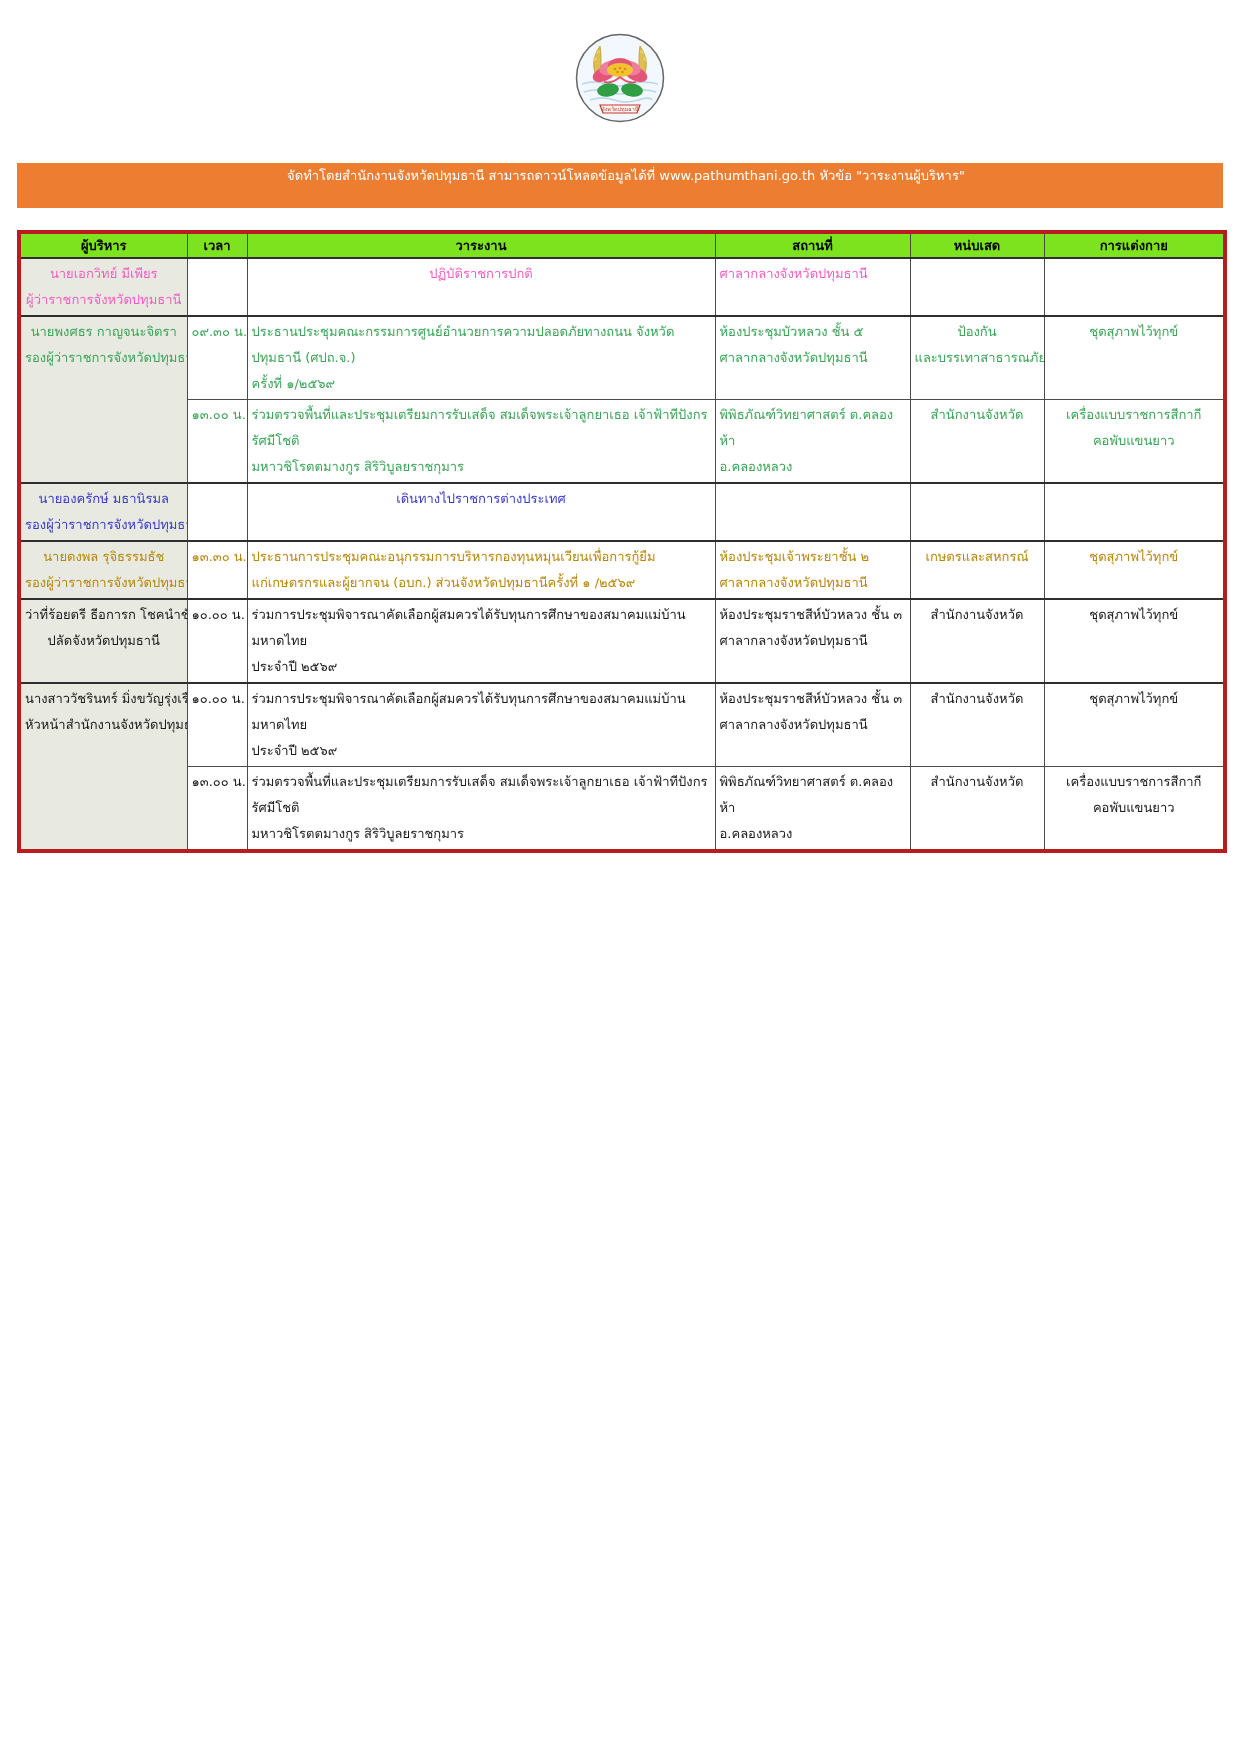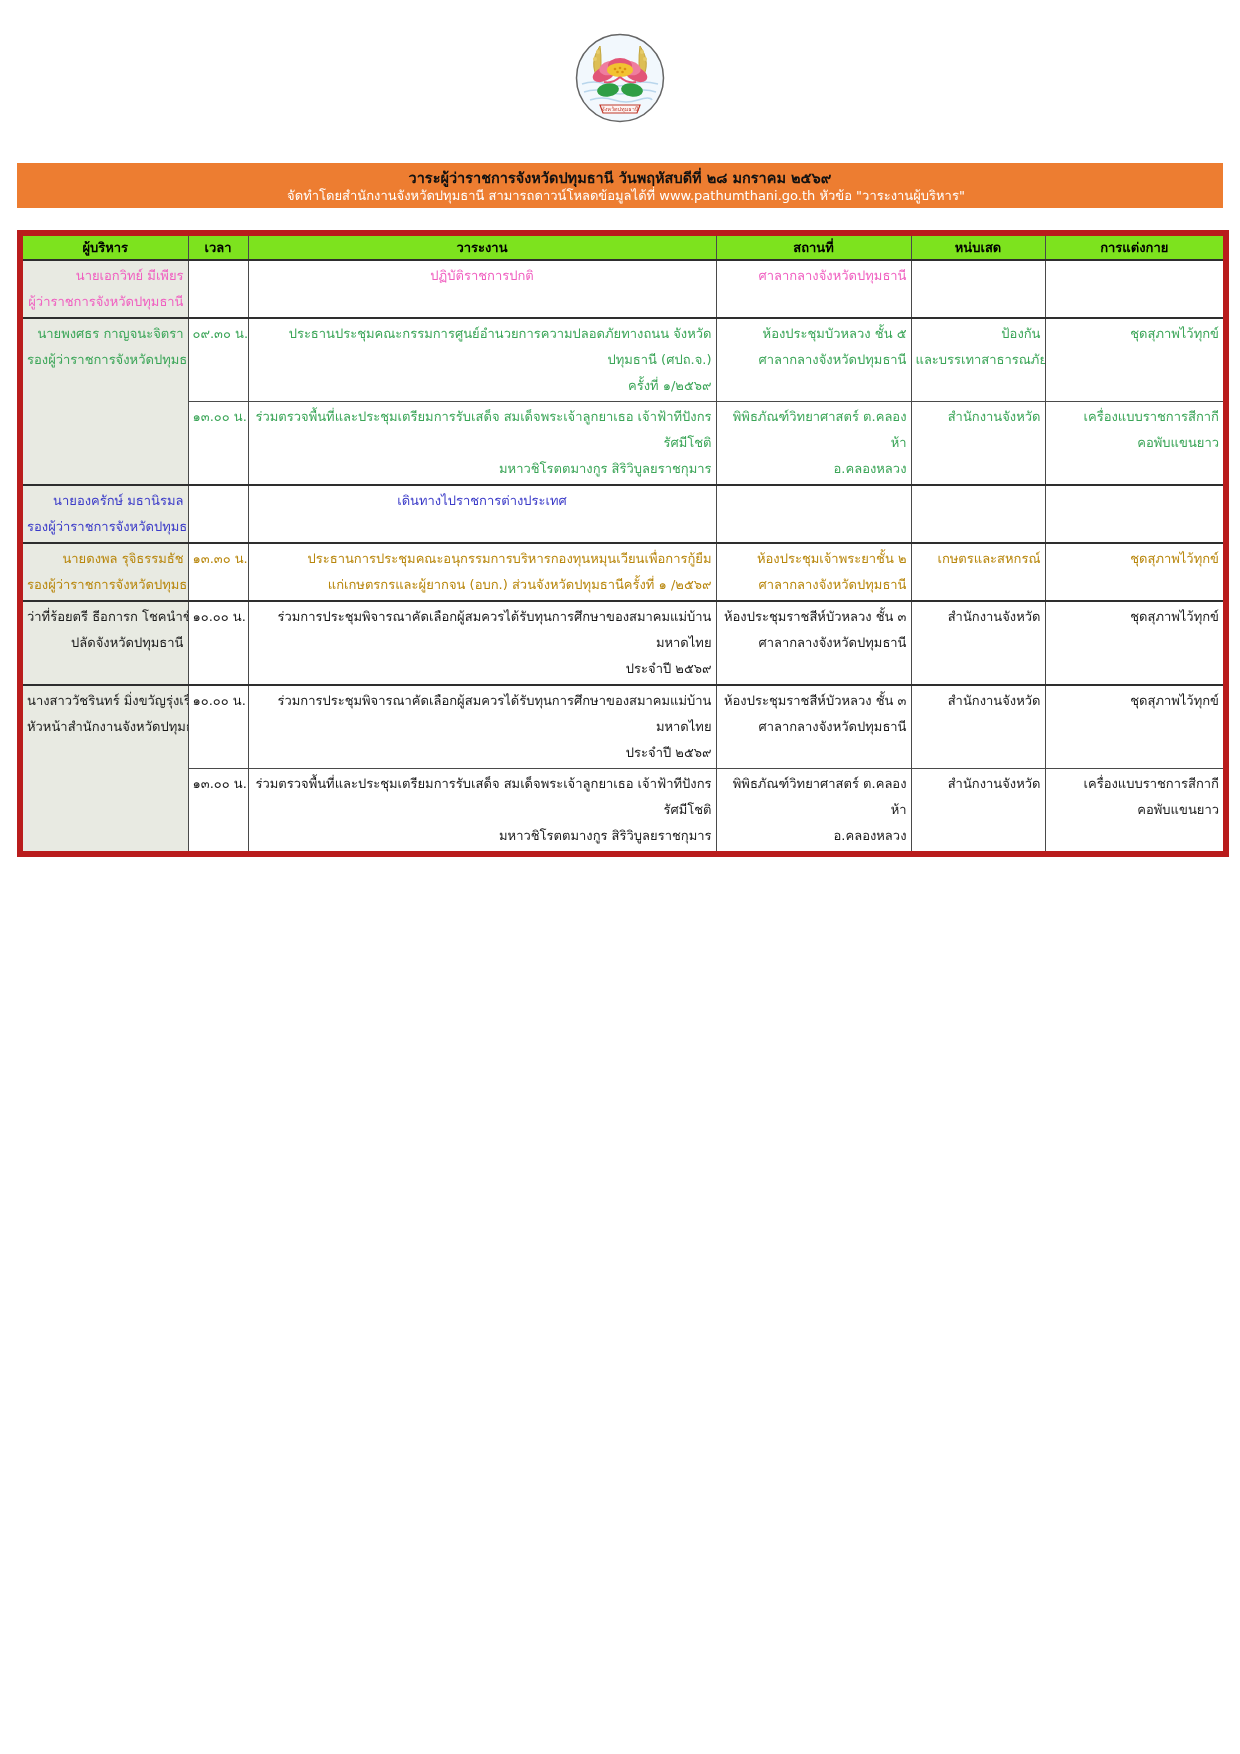--- a/index.html
+++ b/index.html
@@ -17,28 +17,28 @@
   }
   .banner .title{font-size:14.5px;font-weight:bold;color:#111;line-height:20px;}
   .banner .subtitle{font-size:13px;color:#ffffff;line-height:16px;padding-left:12px;}
   table.sched{
     position:absolute;top:230px;left:17px;width:1206px;
     border-collapse:collapse;table-layout:fixed;
     font-size:13px;
   }
   table.sched td,table.sched th{
     border:1px solid #4a4a4a;box-sizing:border-box;
-    vertical-align:top;padding:2px 4px;overflow:hidden;text-align:right;
+    vertical-align:top;padding:2px 4px;overflow:hidden;
   }
   table.sched th{
     background:#7DE31E;color:#000;font-weight:bold;font-size:13px;
     text-align:center;vertical-align:middle;padding:1px 2px;
   }
   tr.group-first td{border-top:2px solid #2e2e2e;}
-  table.sched{border:6px solid #b91c1c;}
+  table.sched{border:4px solid #b91c1c;}
   td.exec{
     background:#E8EAE2;text-align:center;vertical-align:middle;
   }
   td.time{text-align:center;}
   td.agenda{text-align:left;padding-left:6px;}
   td.agenda.center{text-align:center;}
   td.loc{text-align:left;padding-left:6px;}
   td.agency{text-align:center;font-family:Liberation Serif, serif;}
   td.dress{text-align:center;}
   .line{line-height:26px;white-space:nowrap;}
@@ -75,21 +75,20 @@
       <path d="M46 45 Q38 52 30 50" stroke="#e25577" stroke-width="2" fill="none"></path>
       <path d="M46 45 Q54 52 62 50" stroke="#e25577" stroke-width="2" fill="none"></path>
       <ellipse cx="34" cy="58" rx="11" ry="6.5" fill="#2f9e44" transform="rotate(-8 34 58)"></ellipse>
       <ellipse cx="58" cy="58" rx="11" ry="6.5" fill="#2f9e44" transform="rotate(8 58 58)"></ellipse>
       <path d="M26 73 L66 73 L63 81 L29 81 Z" fill="#fdf4f2" stroke="#c0392b" stroke-width="1.2"></path>
       <text x="46" y="79" text-anchor="middle" font-size="5.5" fill="#c0392b">จังหวัดปทุมธานี</text>
     </svg>
   </div>
 
   <div class="banner">
-    <div class="title">วาระผู้ว่าราชการจังหวัดปทุมธานี  วันพฤหัสบดีที่ ๒๘ มกราคม ๒๕๖๙</div>
     <div class="subtitle">จัดทำโดยสำนักงานจังหวัดปทุมธานี สามารถดาวน์โหลดข้อมูลได้ที่ www.pathumthani.go.th หัวข้อ "วาระงานผู้บริหาร"</div>
   </div>
 
   <table class="sched">
     <colgroup>
       <col style="width:168px">
         <col style="width:60px">
         <col style="width:468px">
       <col style="width:195px">
         <col style="width:134px">

